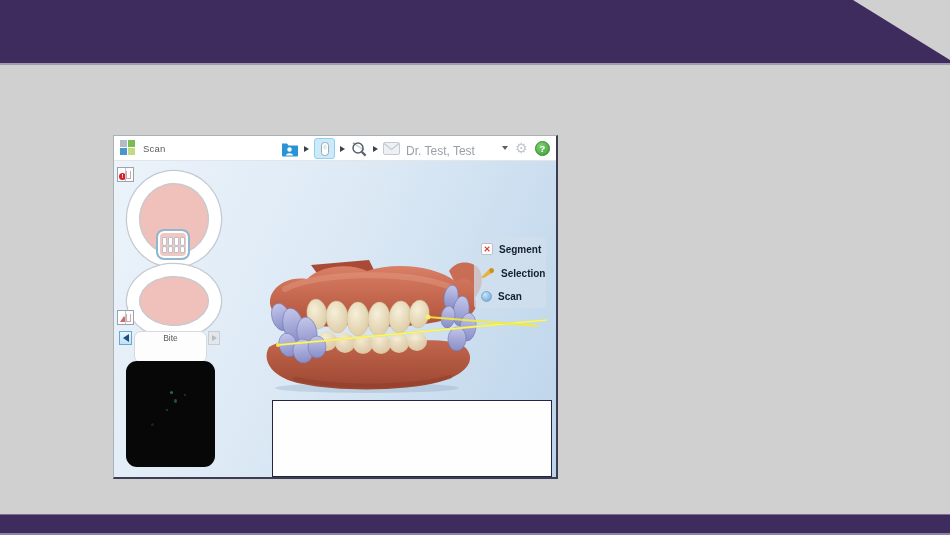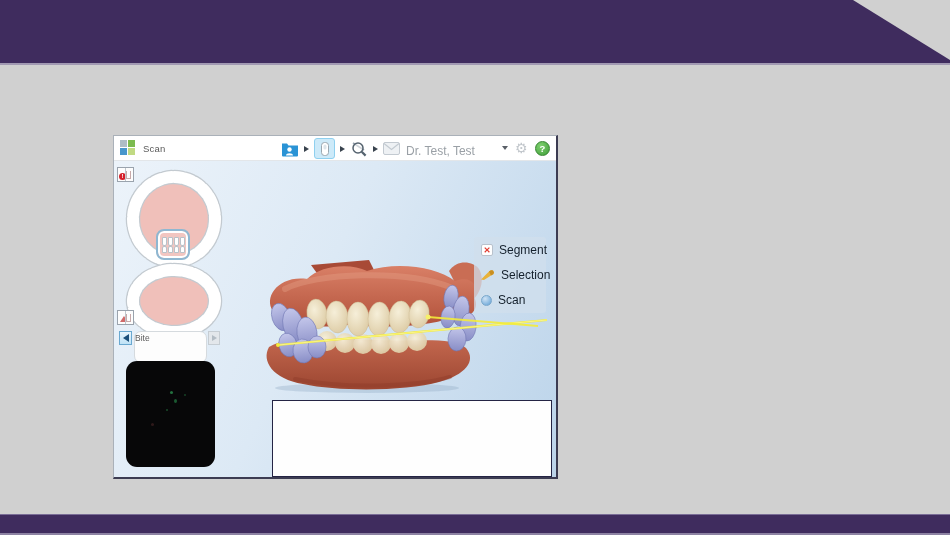--- a/index.html
+++ b/index.html
@@ -63,31 +63,31 @@
   .trow.up i{ height:9px; border-radius:0 0 2px 2px; }
   .trow.dn i{ height:7px; border-radius:2px 2px 0 0; }
 
   .jawnav-prev{ position:absolute; left:5px; top:170px; width:13px; height:14px; background:linear-gradient(#e8f5fd,#bfe2f6);
     border:1px solid #69a8d0; display:flex; align-items:center; justify-content:center; cursor:pointer; }
   .jawnav-next{ position:absolute; left:94px; top:170px; width:12px; height:14px; background:#e3e7eb; border:1px solid #c6cdd3;
     display:flex; align-items:center; justify-content:center; cursor:pointer; }
   .tri-l{ width:0; height:0; border-right:6px solid #1c4f7a; border-top:4px solid transparent; border-bottom:4px solid transparent; }
   .tri-r2{ width:0; height:0; border-left:5px solid #b3bcc4; border-top:3.5px solid transparent; border-bottom:3.5px solid transparent; }
   .jawnav-label{ position:absolute; left:20px; top:170px; width:73px; height:32px; background:#fdfdfd; border:1px solid #d5dade;
-    border-radius:7px; font-size:8.5px; color:#5a5a5a; text-align:left; line-height:12px; cursor:pointer; }
+    border-radius:7px; font-size:8.5px; color:#5a5a5a; text-align:center; line-height:12px; cursor:pointer; }
 
   .camera{ position:absolute; left:12px; top:200px; width:89px; height:106px; background:#070708; border-radius:11px; overflow:hidden; }
   .camera b{ position:absolute; border-radius:50%; }
 
   .model-svg{ position:absolute; left:141px; top:98px; cursor:grab; }
 
   .tools{ position:absolute; left:360px; top:76px; width:72px; padding:6px 7px; background:rgba(208,223,236,.75);
     border-radius:3px; display:grid; gap:9px; }
   .tool{ display:flex; align-items:center; gap:6px; cursor:pointer; }
-  .tool .lbl{ font-size:12px; font-weight:normal; color:#14202c; }
+  .tool .lbl{ font-size:10px; font-weight:bold; color:#14202c; }
   .ic-seg{ width:12px; height:12px; background:#fff; border:1px solid #b9c2cc; border-radius:2px;
     color:#e03a2f; font-size:8.5px; font-weight:bold; text-align:center; line-height:10px; }
   .ic-fill{ width:11px; height:11px; border-radius:50%; background:radial-gradient(circle at 35% 30%, #cfe3f5, #5f9fd4); border:1px solid #7aa8cc; }
 
   .infobox{ position:absolute; left:158px; top:239px; width:280px; height:77px; background:#fefefe; border:1.5px solid #242444; }
 
   .pointer-overlay{ position:absolute; left:270px; top:303px; z-index:30; pointer-events:none; }
 </style>
 </head>
 <body>

